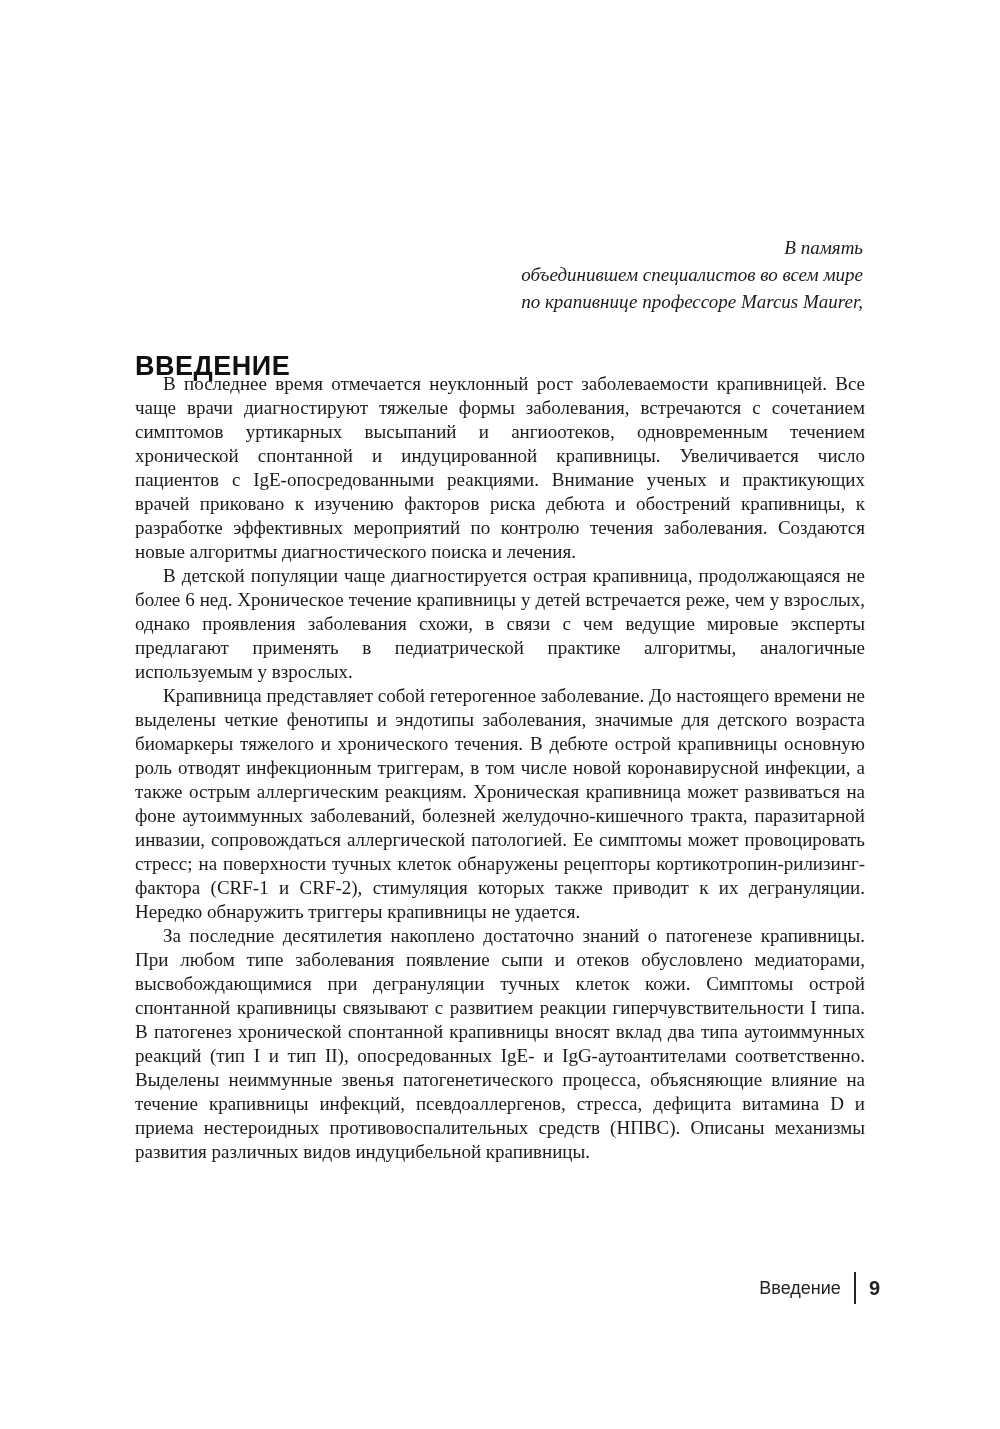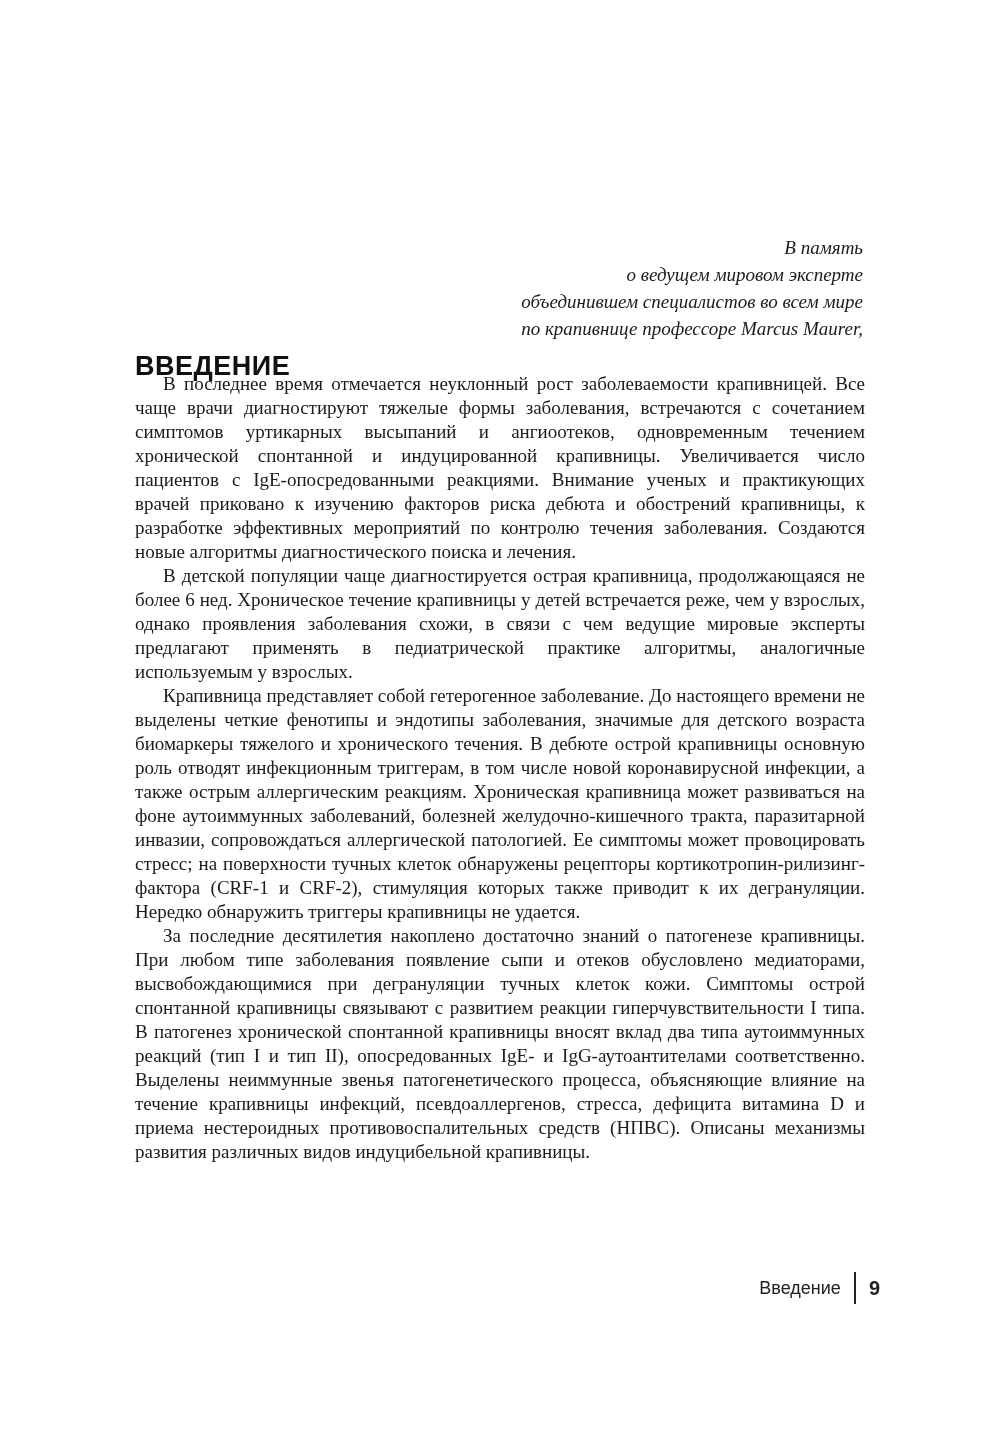--- a/index.html
+++ b/index.html
@@ -74,21 +74,20 @@
     font-weight: 700;
   }
 </style>
 </head>
 <body>
 
 <div class="page">
 
   <div class="dedication">
     <div>В память</div>
-    <div>о ведущем мировом эксперте</div>
     <div>объединившем специалистов во всем мире</div>
     <div>по крапивнице профессоре Marcus Maurer,</div>
   </div>
 
   <h1 class="heading">ВВЕДЕНИЕ</h1>
 
   <div class="body-text">
     <p>В последнее время отмечается неуклонный рост заболеваемости крапивницей. Все чаще врачи диагностируют тяжелые формы заболевания, встречаются с сочетанием симптомов уртикарных высыпаний и ангиоотеков, одновременным течением хронической спонтанной и индуцированной крапивницы. Увеличивается число пациентов с IgE-опосредованными реакциями. Внимание ученых и практикующих врачей приковано к изучению факторов риска дебюта и обострений крапивницы, к разработке эффективных мероприятий по контролю течения заболевания. Создаются новые алгоритмы диагностического поиска и лечения.</p>
     <p>В детской популяции чаще диагностируется острая крапивница, продолжающаяся не более 6 нед. Хроническое течение крапивницы у детей встречается реже, чем у взрослых, однако проявления заболевания схожи, в связи с чем ведущие мировые эксперты предлагают применять в педиатрической практике алгоритмы, аналогичные используемым у взрослых.</p>
     <p>Крапивница представляет собой гетерогенное заболевание. До настоящего времени не выделены четкие фенотипы и эндотипы заболевания, значимые для детского возраста биомаркеры тяжелого и хронического течения. В дебюте острой крапивницы основную роль отводят инфекционным триггерам, в том числе новой коронавирусной инфекции, а также острым аллергическим реакциям. Хроническая крапивница может развиваться на фоне аутоиммунных заболеваний, болезней желудочно-кишечного тракта, паразитарной инвазии, сопровождаться аллергической патологией. Ее симптомы может провоцировать стресс; на поверхности тучных клеток обнаружены рецепторы кортикотропин-рилизинг-фактора (CRF-1 и CRF-2), стимуляция которых также приводит к их дегрануляции. Нередко обнаружить триггеры крапивницы не удается.</p>

